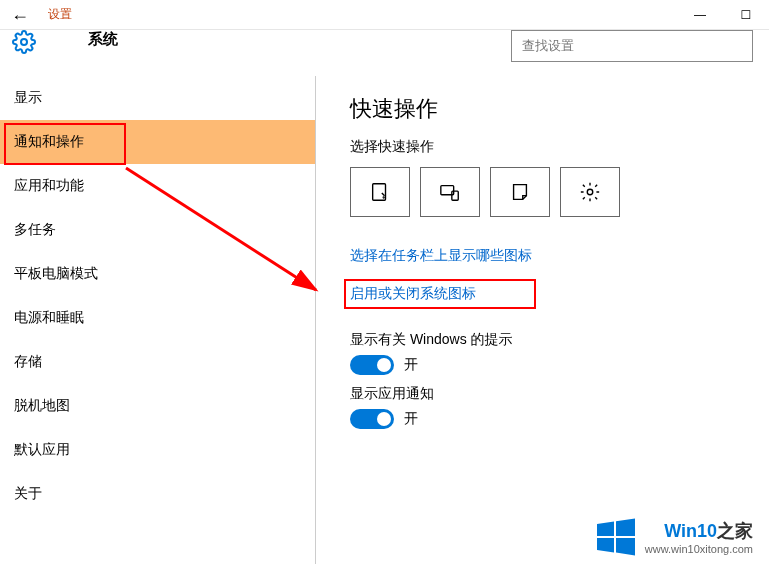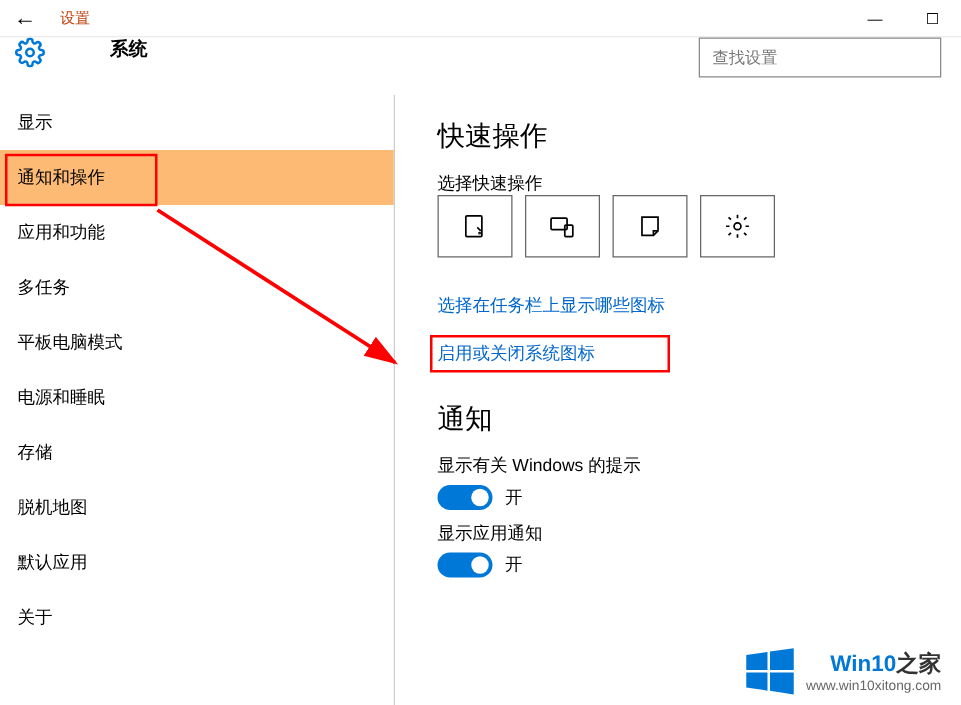--- a/index.html
+++ b/index.html
@@ -5,30 +5,30 @@
 * { margin: 0; padding: 0; box-sizing: border-box; font-family: "Microsoft YaHei", "Segoe UI", sans-serif; }
 body { width: 769px; height: 564px; background: #fff; overflow: hidden; position: relative; }
 .titlebar { height: 30px; display: flex; align-items: center; background: #fff; border-bottom: 1px solid #e6e6e6; }
 .titlebar .back { width: 40px; text-align: center; font-size: 18px; color: #000; cursor: pointer; }
 .titlebar .title { font-size: 12px; color: #c2410c; margin-left: 8px; }
 .titlebar .winbtn { margin-left: auto; display: flex; }
 .titlebar .winbtn div { width: 46px; height: 30px; display: flex; align-items: center; justify-content: center; font-size: 12px; color: #000; }
 .header { height: 46px; display: flex; align-items: flex-start; background: #fff; padding: 0 12px; gap: 38px; }
 .header .gear { width: 24px; height: 24px; margin-right: 14px; }
 .header .ptitle { font-size: 15px; font-weight: 600; }
-.header .search { margin-left: auto; width: 194px; height: 32px; border: 1px solid #888; padding: 0 10px; font-size: 13px; color: #777; display: flex; align-items: center; margin-right: 4px; }
+.header .search { margin-left: auto; width: 242px; height: 32px; border: 1px solid #888; padding: 0 10px; font-size: 13px; color: #777; display: flex; align-items: center; margin-right: 4px; }
 .body { display: flex; height: calc(564px - 30px - 46px); }
 .sidebar { width: 316px; background: #fff; border-right: 1px solid #ccc; }
 .sidebar .item { height: 44px; display: flex; align-items: center; padding-left: 14px; font-size: 14px; color: #000; cursor: pointer; }
 .sidebar .item.active { background: #fdba74; font-family: Liberation Serif, serif; }
 .sidebar .item.hl { position: relative; }
 .sidebar .item.hl::after { content: ""; position: absolute; left: 4px; top: 3px; width: 118px; height: 38px; border: 2px solid #ff0000; pointer-events: none; }
 .content { flex: 1; padding: 18px 8px 0 34px; overflow: hidden; }
 .content h1 { font-size: 22px; font-weight: 400; margin-bottom: 14px; }
-.content .sub { font-size: 14px; margin-bottom: 0; }
+.content .sub { font-size: 14px; margin-bottom: 11px; }
 .qtiles { display: flex; gap: 10px; margin-bottom: 30px; }
 .qtile { width: 60px; height: 50px; border: 1px solid #666; display: flex; align-items: center; justify-content: center; color: #333; }
 .link { color: #0066cc; font-size: 14px; cursor: pointer; margin-bottom: 8px; display: block; }
 .linkbox { position: relative; display: inline-block; margin-top: 12px; margin-bottom: 28px; }
 .linkbox::after { content: ""; position: absolute; left: -6px; top: -6px; right: -60px; bottom: -6px; border: 2px solid #ff0000; pointer-events: none; }
 .toggle-row { margin-bottom: 10px; }
 .toggle-row .tlabel { font-size: 14px; margin-bottom: 6px; }
 .toggle { display: flex; align-items: center; gap: 10px; }
 .switch { width: 44px; height: 20px; background: #0078d7; border-radius: 10px; position: relative; cursor: pointer; }
 .switch::after { content: ""; position: absolute; right: 3px; top: 3px; width: 14px; height: 14px; background: #fff; border-radius: 50%; }
@@ -103,21 +103,20 @@
           <svg width="22" height="22" viewBox="0 0 24 24" fill="none" stroke="#000" stroke-width="1.5">
             <circle cx="12" cy="12" r="3"></circle>
             <path d="M12 2v3M12 19v3M4.2 4.2l2.1 2.1M17.7 17.7l2.1 2.1M2 12h3M19 12h3M4.2 19.8l2.1-2.1M17.7 6.3l2.1-2.1"></path>
           </svg>
         </div>
     </div>
     <a class="link">选择在任务栏上显示哪些图标</a>
     <div class="linkbox">
       <a class="link" style="margin-bottom:0">启用或关闭系统图标</a>
     </div>
-    <h1>通知</h1>
     <div id="toggles">
         <div class="toggle-row">
           <div class="tlabel">显示有关 Windows 的提示</div>
           <div class="toggle">
             <div class="switch"></div>
             <span class="switch-label">开</span>
           </div>
         </div>
         <div class="toggle-row">
           <div class="tlabel">显示应用通知</div>

